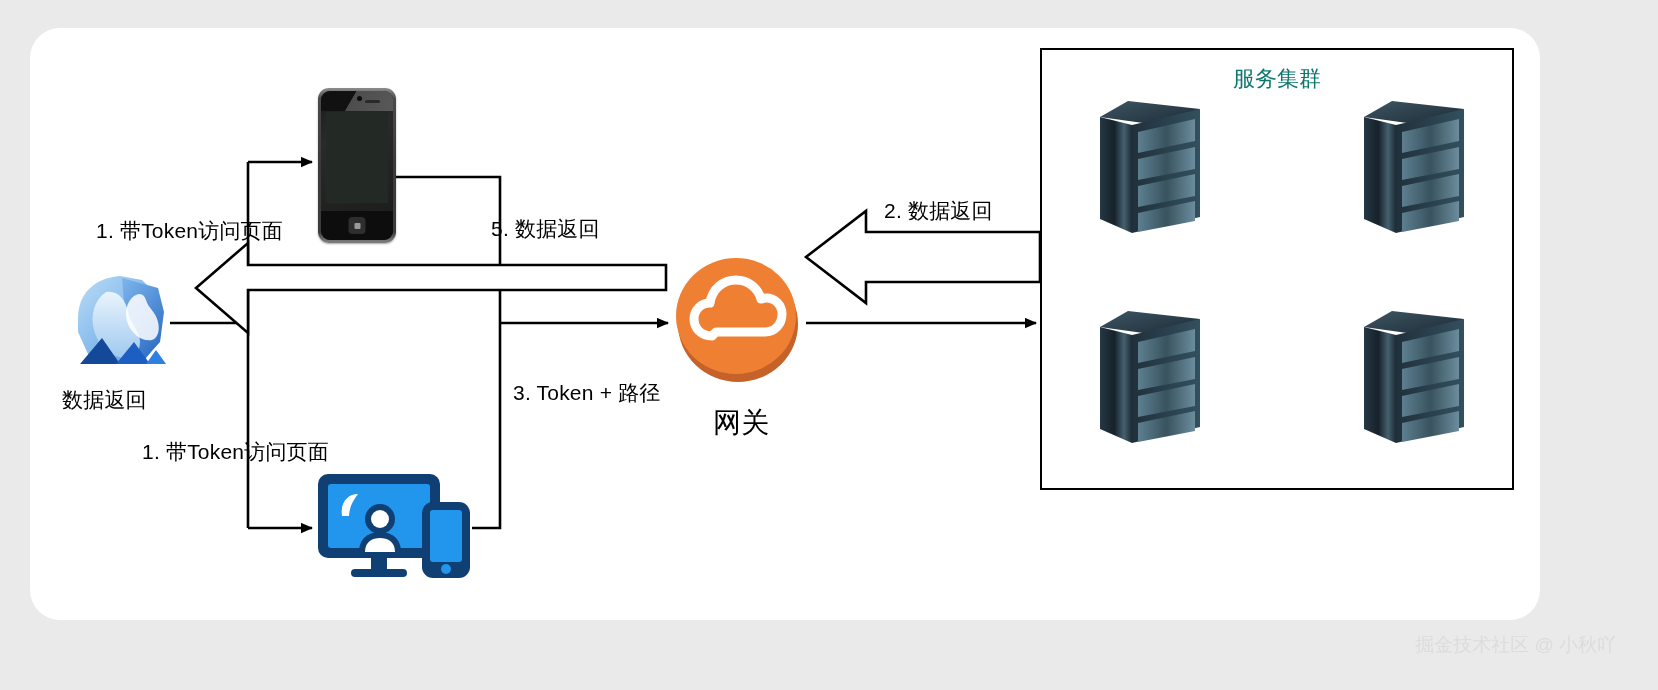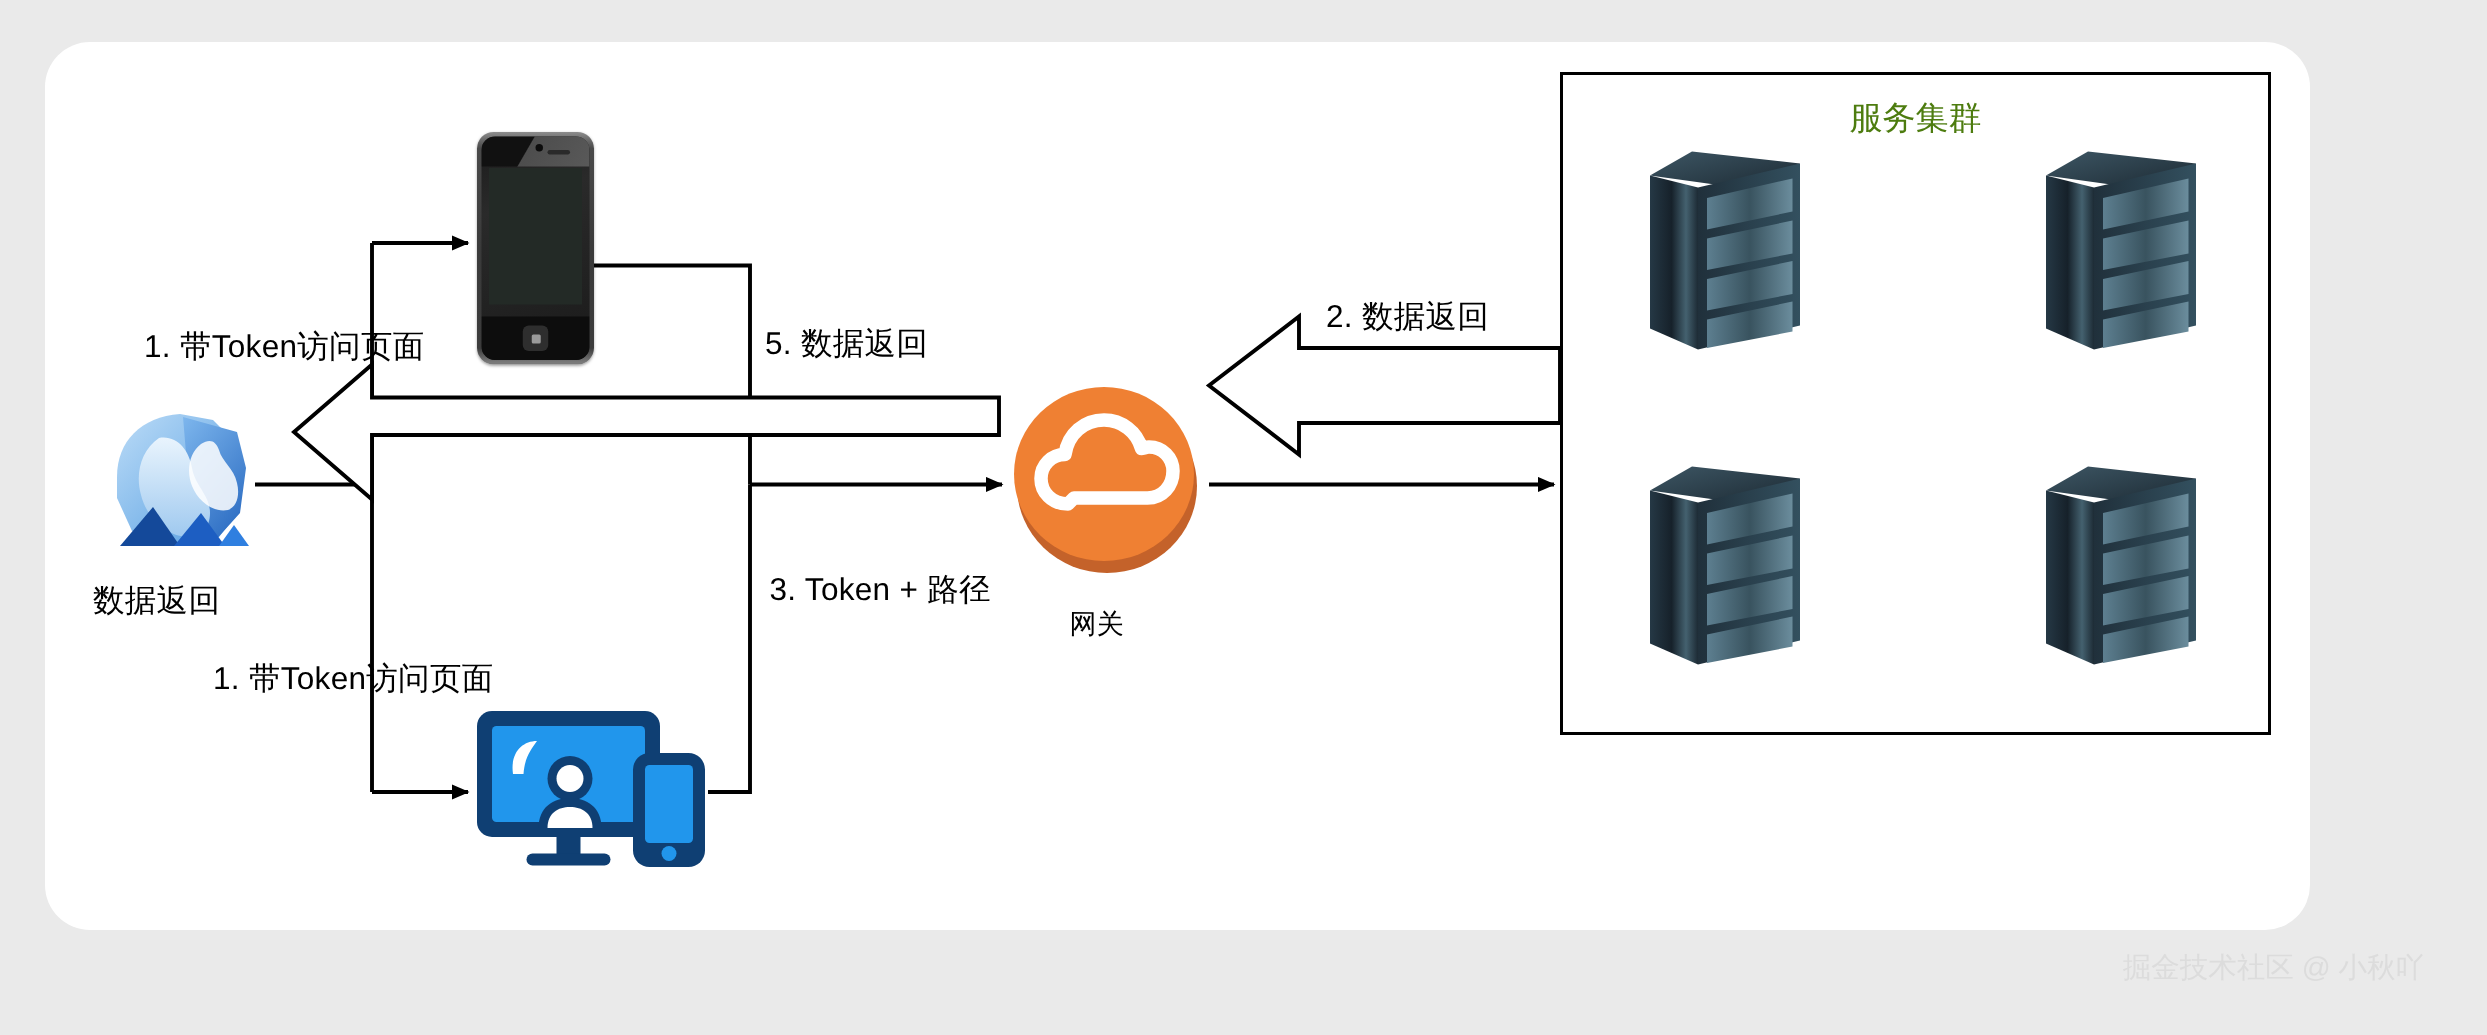--- a/index.html
+++ b/index.html
@@ -21,21 +21,21 @@
 
   svg.layer{position:absolute;left:0;top:0;width:1658px;height:690px;overflow:visible;}
 
   .lbl{
     position:absolute;
     color:#000;
     font-size:21px;
     white-space:nowrap;
     letter-spacing:.2px;
   }
-  .lbl.big{font-size:18px;}
+  .lbl.big{font-size:28px;}
 
   
   .phone{
     position:absolute;left:318px;top:88px;width:78px;height:155px;
     border-radius:11px;
     background:linear-gradient(180deg,#8d8d8d 0%,#6e6e6e 3%,#4a4a4a 7%,#3a3a3a 50%,#3c3c3c 93%,#7a7a7a 99%);
     padding:3px;
     box-sizing:border-box;
     box-shadow:0 1px 2px rgba(0,0,0,.35);
   }
@@ -63,21 +63,21 @@
 
   
   .pc{position:absolute;left:316px;top:472px;width:158px;height:108px;}
 
   
   .cluster-box{
     position:absolute;left:1040px;top:48px;width:470px;height:438px;
     border:2px solid #000;background:transparent;
   }
   .cluster-title{position:absolute;left:0;top:14px;width:100%;text-align:center;
-    font-size:22px;color:#4d7c0f;}
+    font-size:22px;color:#0f766e;}
 
   .watermark{
     position:absolute;right:42px;bottom:32px;
     color:#dcdcdc;font-size:19px;white-space:nowrap;
   }
 </style>
 </head>
 <body>
 
 <div id="stage">
@@ -259,17 +259,17 @@
 
   <div class="lbl" style="left:96px;top:217px;">1. 带Token访问页面</div>
 
   <div class="lbl" style="left:142px;top:438px;">1. 带Token访问页面</div>
 
   <div class="lbl" style="left:513px;top:379px;">3. Token + 路径</div>
 
 
   <div class="lbl" style="left:884px;top:197px;">2. 数据返回</div>
 
-  <div class="lbl" style="left:510px;top:215px;">5. 数据返回</div>
+  <div class="lbl" style="left:491px;top:215px;">5. 数据返回</div>
 
   <div class="watermark">掘金技术社区 @ 小秋吖</div>
 
 </div>
 
 </body></html>

